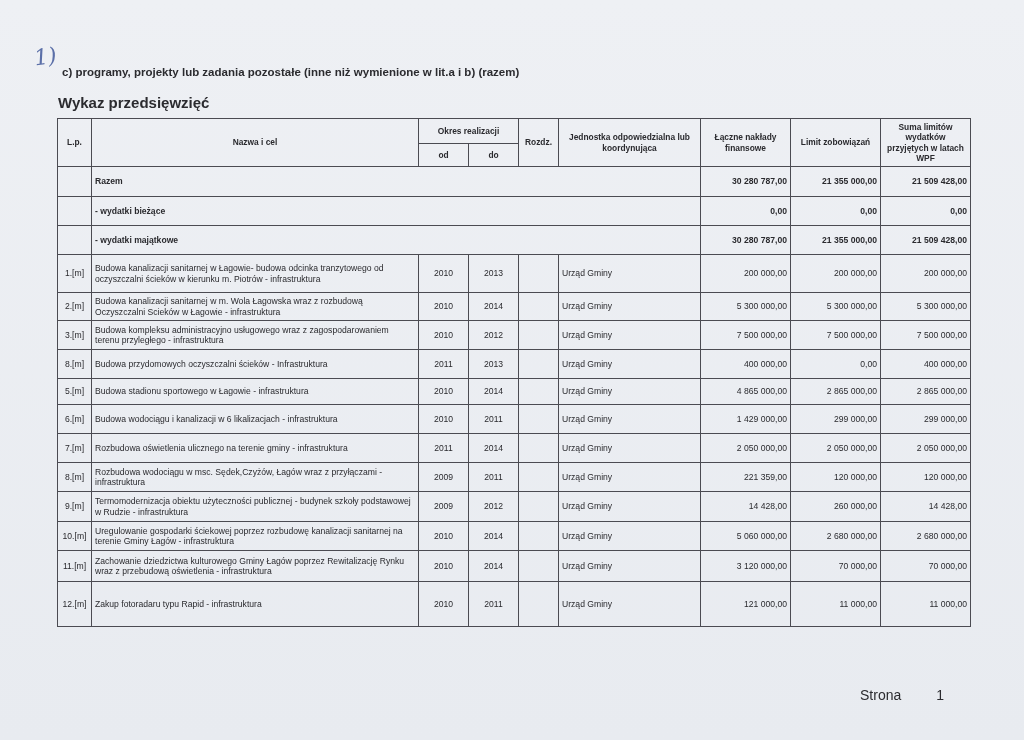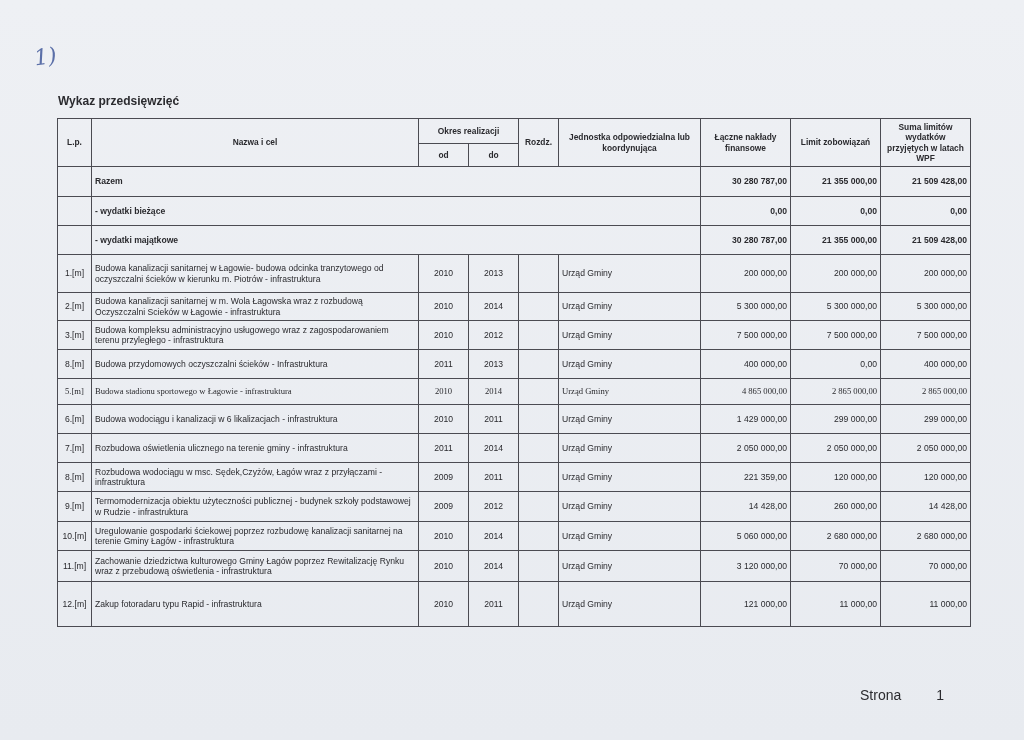--- a/index.html
+++ b/index.html
@@ -7,21 +7,21 @@
     width:1024px; height:740px; overflow:hidden; position:relative;
     background:#eceef3;
     font-family:"Liberation Sans", sans-serif;
     color:#2a2a2e;
   }
   .page { position:absolute; left:0; top:0; width:1024px; height:740px;
     background: linear-gradient(180deg,#eef0f4 0%,#e8ebf0 100%); }
   .handmark { position:absolute; left:34px; top:44px; font-family:"DejaVu Serif", serif;
     font-size:22px; color:#5b6fa8; font-style:italic; transform:rotate(-8deg); }
   .section-title { position:absolute; left:62px; top:66px; font-size:11.5px; font-weight:bold; color:#2b2b2f; }
-  .list-title { position:absolute; left:58px; top:94px; font-size:12px; font-weight:bold; color:#2b2b2f; }
+  .list-title { position:absolute; left:58px; top:94px; font-size:15px; font-weight:bold; color:#2b2b2f; }
   .right-title { position:absolute; right:71px; top:94px; font-size:14.5px; font-weight:bold; color:#2b2b2f; }
   table.grid {
     position:absolute; left:57px; top:118px;
     border-collapse:collapse; table-layout:fixed; width:913px;
     font-size:8.6px;
   }
   table.grid td, table.grid th {
     border:1.5px solid #4b4b52; padding:0 3px; overflow:hidden;
     vertical-align:middle; line-height:10.5px;
   }
@@ -32,20 +32,21 @@
   .bold { font-weight:bold; }
   .footer { position:absolute; left:860px; top:687px; font-size:14px; color:#2b2b2f; }
   .footer span { display:inline-block; }
   .footer .num { margin-left:31px; }
 </style>
 </head>
 <body>
 
 <div class="page">
   <div class="handmark">1)</div>
+  <div class="section-title">c) programy, projekty lub zadania pozostałe (inne niż wymienione w lit.a i b) (razem)</div>
   <div class="list-title">Wykaz przedsięwzięć</div>
 
   <table class="grid">
     <colgroup>
       <col style="width:34px">
         <col style="width:327px">
         <col style="width:50px">
         <col style="width:50px">
       <col style="width:40px">
         <col style="width:142px">
@@ -128,21 +129,21 @@
           <td class="c-lp">8.[m]</td>
           <td>Budowa przydomowych oczyszczalni ścieków - Infrastruktura</td>
           <td class="c-year">2011</td>
           <td class="c-year">2013</td>
           <td></td>
           <td>Urząd Gminy</td>
           <td class="c-num">400 000,00</td>
           <td class="c-num">0,00</td>
           <td class="c-num">400 000,00</td>
         </tr>
-        <tr style="height: 26px; font-family: Liberation Serif, serif;">
+        <tr style="height: 26px;">
           <td class="c-lp">5.[m]</td>
           <td>Budowa stadionu sportowego w Łagowie  - infrastruktura</td>
           <td class="c-year">2010</td>
           <td class="c-year">2014</td>
           <td></td>
           <td>Urząd Gminy</td>
           <td class="c-num">4 865 000,00</td>
           <td class="c-num">2 865 000,00</td>
           <td class="c-num">2 865 000,00</td>
         </tr>

